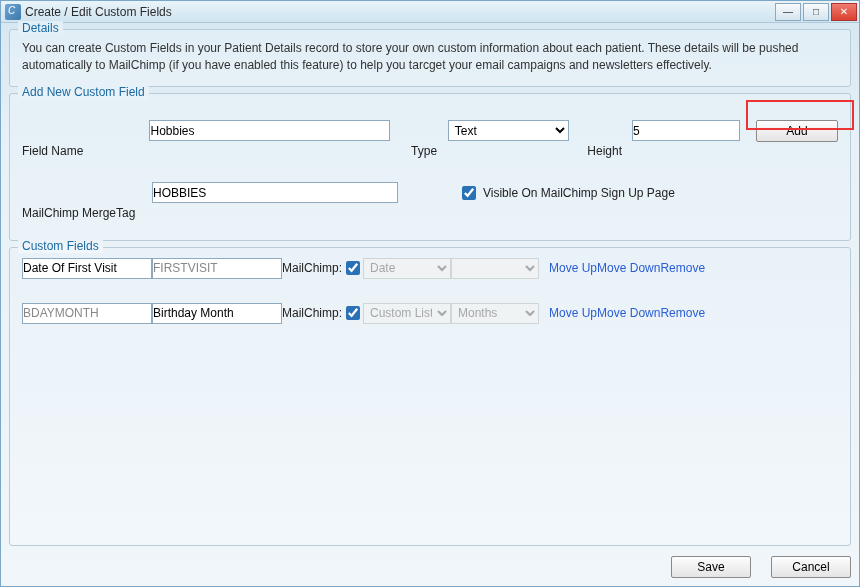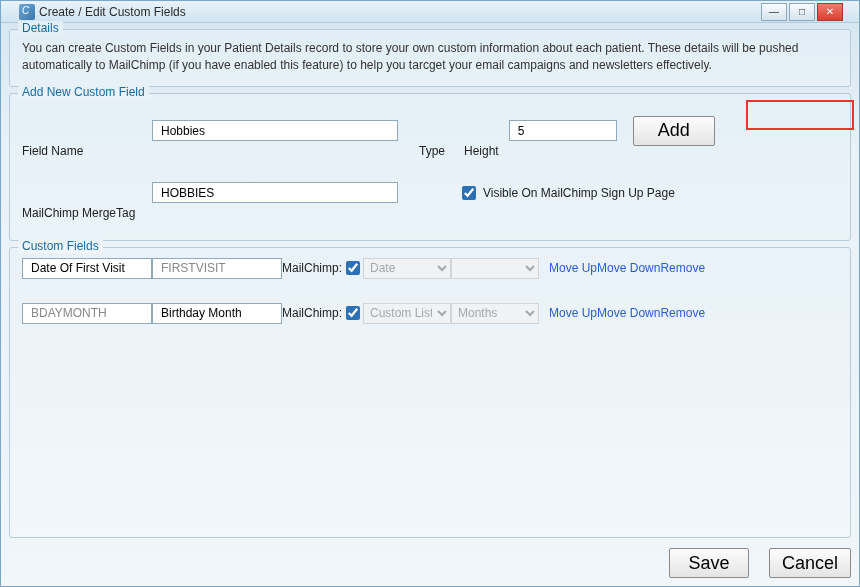--- a/index.html
+++ b/index.html
@@ -18,21 +18,21 @@
       border: 1px solid #7aa7c7;
       background: linear-gradient(to bottom, #d4e6f1 0%, #e8f1f7 25%, #f0f6fa 100%);
       display: flex;
       flex-direction: column;
     }
     .titlebar {
       height: 22px;
       background: linear-gradient(to bottom, #e9f3f9, #cfe4f0);
       display: flex;
       align-items: center;
-      padding: 0 16px;
+      padding: 0 2px;
       border-bottom: 1px solid #b0c9da;
     }
     .titlebar-icon {
       width: 16px; height: 16px;
       margin: 0 4px 0 2px;
       background: linear-gradient(135deg,#6fa8d6,#3b77a8);
       border-radius: 2px;
       position: relative;
     }
     .titlebar-icon::after {
@@ -88,33 +88,33 @@
     .groupbox.addnew { background: linear-gradient(to bottom,#e5f0f7,#eaf3f8); }
     .groupbox.custom { background: linear-gradient(to bottom,#e9f2f8,#f2f7fb); flex:1; }
     .details-text { color: #333; line-height: 1.4; }
     .row { display: flex; align-items: center; gap: 10px; margin-bottom: 8px; }
     .row:last-child { margin-bottom: 0; }
     label.field-label { color: #222; margin-top: 40px; }
     input.text, select.dd {
       border: 1px solid #8fa9be;
       background: #fff;
       height: 21px;
-      padding: 2px 8px;
+      padding: 2px 0;
       font-family: inherit;
       font-size: 12px;
     }
     select.dd { padding: 1px 2px; }
     .btn {
-      height: 30px;
+      height: 22px;
       min-width: 80px;
       border: 1px solid #8a8a8a;
       background: linear-gradient(to bottom,#fdfdfd,#e4e4e4);
       border-radius: 2px;
       font-family: inherit;
-      font-size: 18px;
+      font-size: 12px;
       cursor: default;
       padding: 0 12px;
     }
     .add-highlight {
       position: absolute;
       border: 2px solid #e33;
       pointer-events: none;
     }
     .checkbox-wrap { display:flex; align-items:center; gap:4px; color:#222; }
     input[type=checkbox] { width:14px; height:14px; accent-color:#2a72b5; }
@@ -148,20 +148,23 @@
       <div class="details-text">You can create Custom Fields in your Patient Details record to store your own custom information about each patient.  These details will be pushed automatically to MailChimp (if you have enabled this feature) to help you tarcget your email campaigns and newsletters effectively.</div>
     </div>
 
     <div class="groupbox addnew" style="position:relative;">
       <span class="legend">Add New Custom Field</span>
 
       <div class="row">
         <label class="field-label" style="width:120px;">Field Name</label>
         <input class="text" style="width: 246px;" value="Hobbies">
         <label class="field-label" style="width:28px;text-align:center;margin-left:10px;">Type</label>
+        <select class="dd" style="width:124px;">
+          <option>Text</option>
+        </select>
         <label class="field-label" style="margin-left:8px;">Height</label>
         <input class="text" style="width: 108px;" value="5">
         <button class="btn" style="margin-left:6px;min-width:82px;">Add</button>
       </div>
 
       <div class="row">
         <label class="field-label" style="width:120px;">MailChimp MergeTag</label>
         <input class="text" style="width: 246px;" value="HOBBIES">
         <div style="width:40px;"></div>
         <div class="checkbox-wrap">

